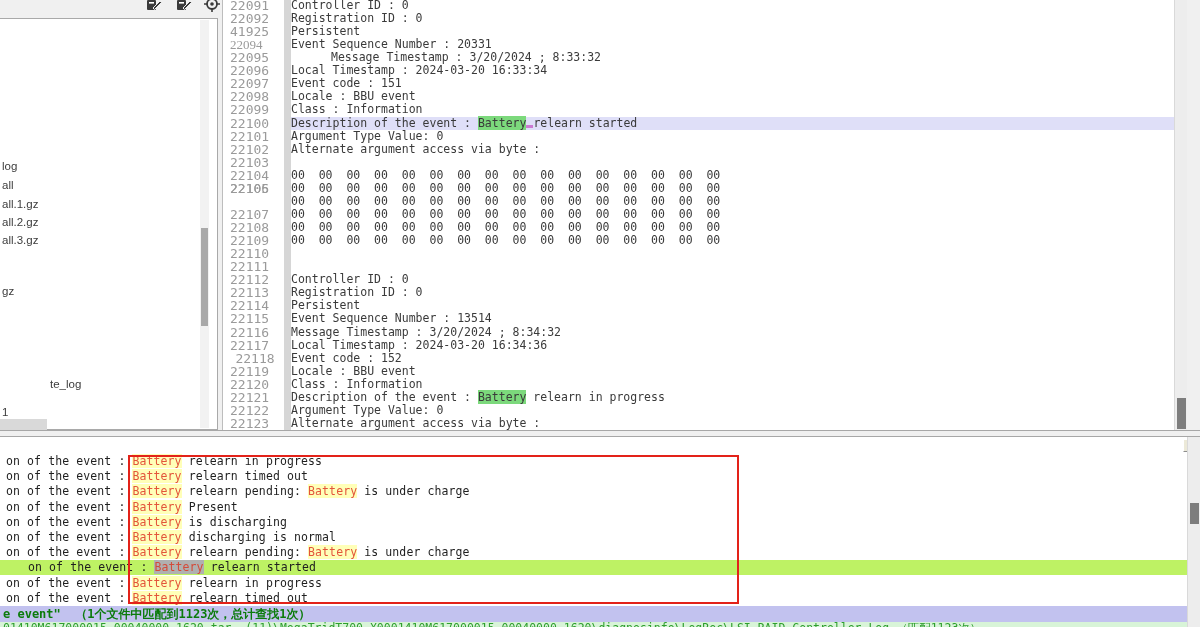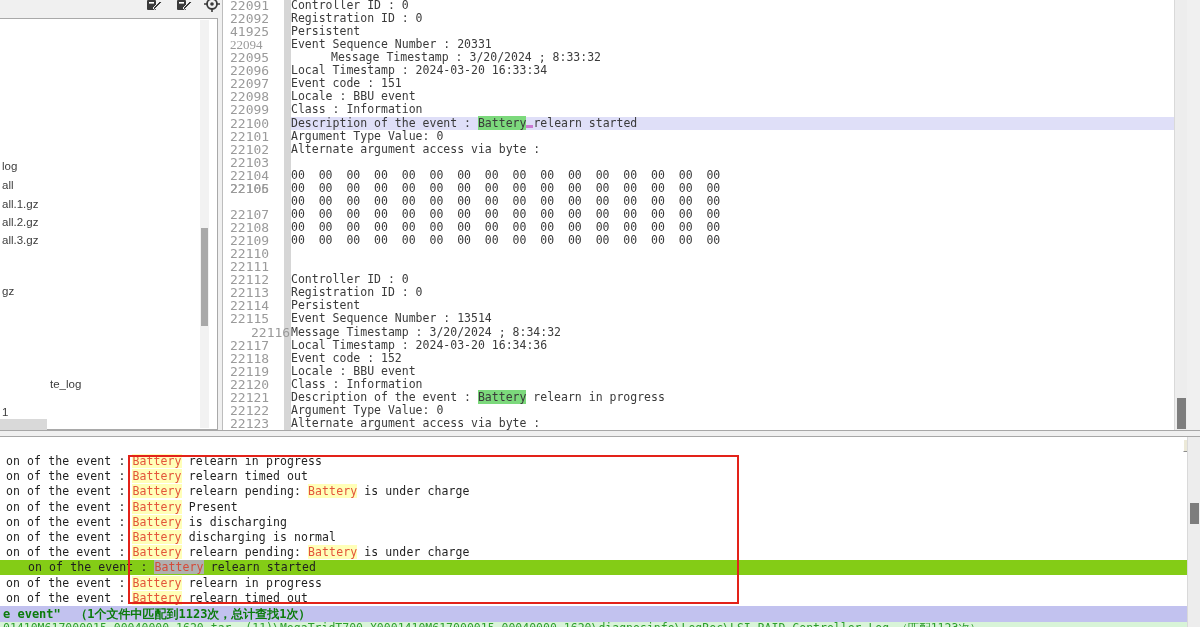--- a/index.html
+++ b/index.html
@@ -47,21 +47,21 @@
   .vthumb{position:absolute;left:2px;width:9px;background:#7d7d7d;}
   
   .splitter{position:absolute;left:0;top:430px;width:1200px;height:7px;background:#f0f0f0;
             border-top:1px solid #a7a7a7;border-bottom:1px solid #a7a7a7;box-sizing:border-box;cursor:row-resize;}
   
   .results{position:absolute;left:0;top:437px;width:1200px;height:190px;background:#ffffff;overflow:hidden;}
   .rrow{
     position:absolute;left:0;width:1187px;height:15px;line-height:15px;
     font-size:11.5px;letter-spacing:.1px;color:#1f1f1f;white-space:pre;padding-left:6px;box-sizing:border-box;
   }
-  .rrow.sel{background:#84cc16;padding-left:28px;}
+  .rrow.sel{background:#bef264;padding-left:28px;}
   .seg-m{background:#ffffb8;color:#e3553a;}
   .seg-ms{background:#b0b0b0;color:#d44a3a;}
   .red-box{position:absolute;left:128px;top:18px;width:611px;height:149px;
            border:2px solid #e32219;box-sizing:border-box;pointer-events:none;}
   .close-btn{
     position:absolute;left:1183px;top:2px;width:15px;height:13px;
     background:#ece9d8;border-top:1px solid #ffffff;border-left:1px solid #ffffff;
     border-right:1px solid #8d8d8d;border-bottom:1px solid #8d8d8d;box-sizing:border-box;
     font-size:10px;line-height:10px;text-align:center;color:#4a4a4a;cursor:pointer;
     font-family:"Liberation Sans",sans-serif;font-weight:bold;
@@ -168,25 +168,25 @@
       <div class="lnum" style="top: 260px;">22111</div>
       <div class="eline" style="top: 260px;"></div>
       <div class="lnum" style="top: 273px;">22112</div>
       <div class="eline" style="top: 273px;"><span class="seg-p">Controller ID : 0</span></div>
       <div class="lnum" style="top: 286px;">22113</div>
       <div class="eline" style="top: 286px;"><span class="seg-p">Registration ID : 0</span></div>
       <div class="lnum" style="top: 299px;">22114</div>
       <div class="eline" style="top: 299px;"><span class="seg-p">Persistent</span></div>
       <div class="lnum" style="top: 312px;">22115</div>
       <div class="eline" style="top: 312px;"><span class="seg-p">Event Sequence Number : 13514</span></div>
-      <div class="lnum" style="top: 326px; margin-left: 21px;">22116</div>
+      <div class="lnum" style="top: 326px;">22116</div>
       <div class="eline" style="top: 326px;"><span class="seg-p">Message Timestamp : 3/20/2024 ; 8:34:32</span></div>
       <div class="lnum" style="top: 339px;">22117</div>
       <div class="eline" style="top: 339px;"><span class="seg-p">Local Timestamp : 2024-03-20 16:34:36</span></div>
-      <div class="lnum" style="top: 352px;">22118</div>
+      <div class="lnum" style="top: 352px; text-align: center;">22118</div>
       <div class="eline" style="top: 352px;"><span class="seg-p">Event code : 152</span></div>
       <div class="lnum" style="top: 365px;">22119</div>
       <div class="eline" style="top: 365px;"><span class="seg-p">Locale : BBU event</span></div>
       <div class="lnum" style="top: 378px;">22120</div>
       <div class="eline" style="top: 378px;"><span class="seg-p">Class : Information</span></div>
       <div class="lnum" style="top: 391px;">22121</div>
       <div class="eline" style="top: 391px;"><span class="seg-p">Description of the event : </span><span class="seg-g">Battery</span><span class="seg-p"> relearn in progress</span></div>
       <div class="lnum" style="top: 404px;">22122</div>
       <div class="eline" style="top: 404px;"><span class="seg-p">Argument Type Value: 0</span></div>
       <div class="lnum" style="top: 417px;">22123</div>

